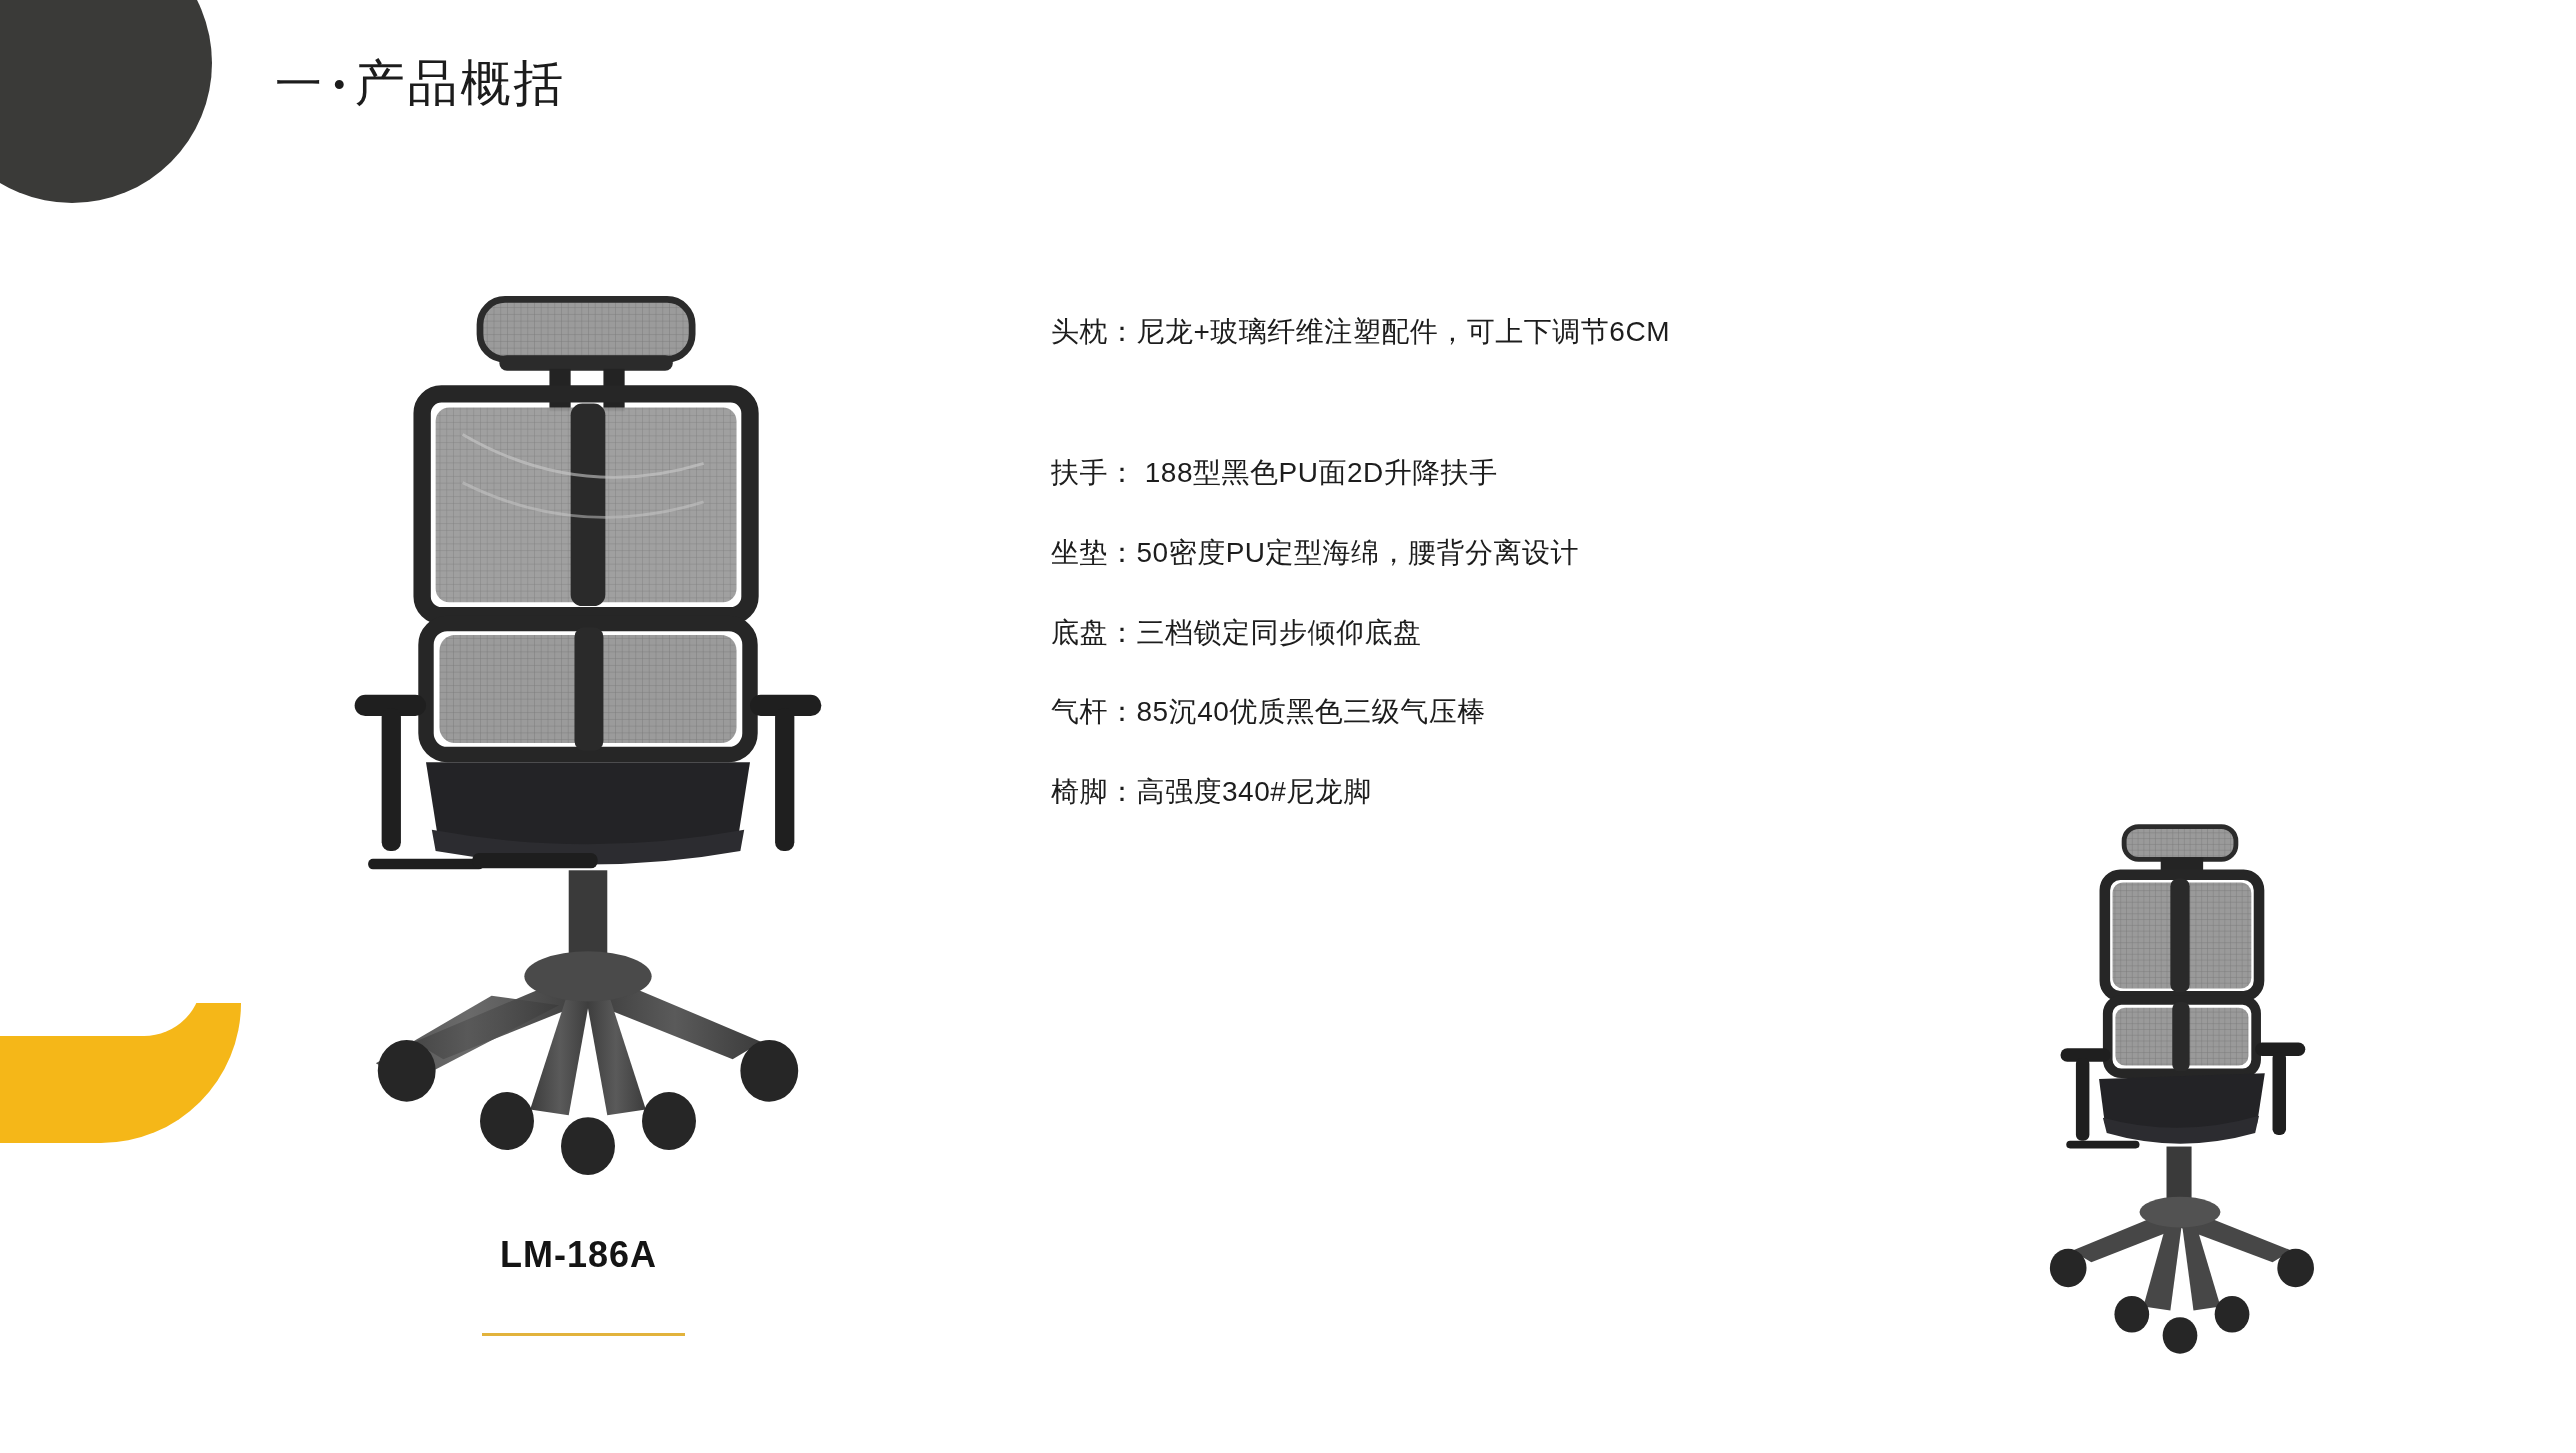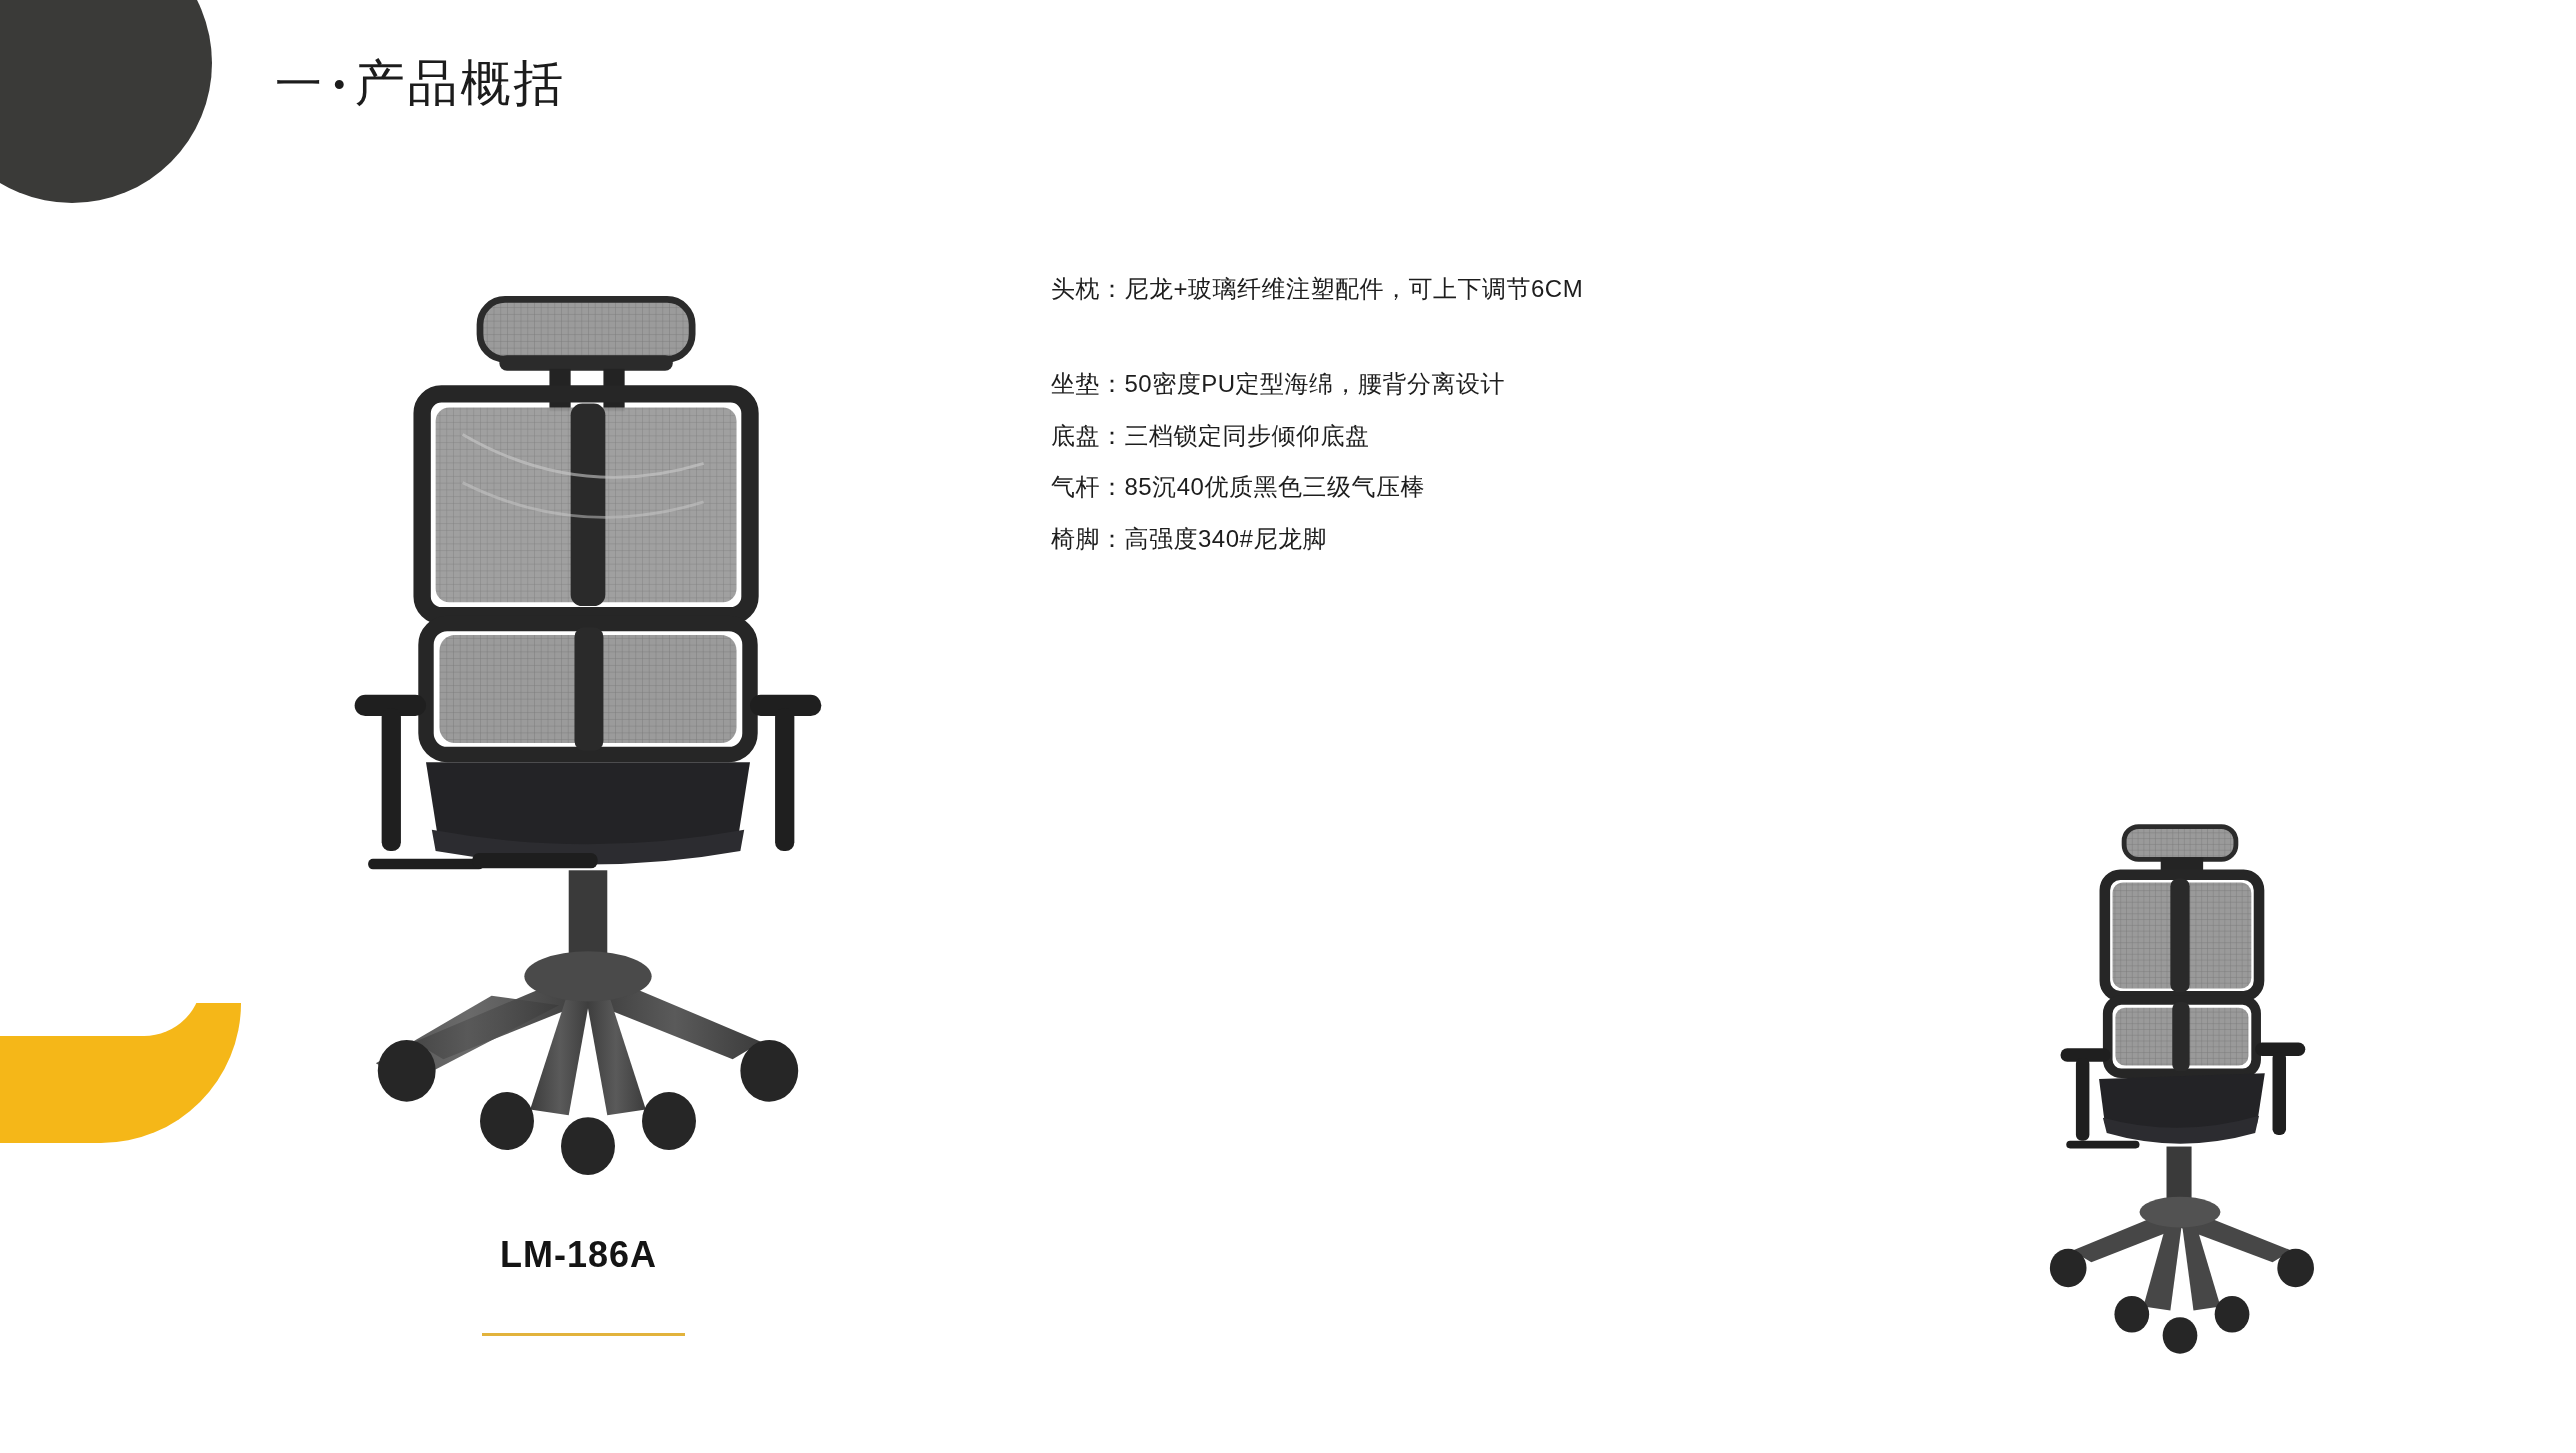--- a/index.html
+++ b/index.html
@@ -77,25 +77,26 @@
   }
 
   
   .specs {
     position: absolute;
     left: 1051px;
     top: 272px;
     width: 1061px;
   }
   .spec-line {
-    font-size: 24px;
+    font-size: 28px;
     line-height: 1.42;
     color: #1d1d1d;
     margin-bottom: 17.4px;
     letter-spacing: 0.5px;
+    margin-top: 40px;
   }
   .spec-line.multi {
     margin-bottom: 13.5px;
   }
   .spec-gap {
     height: 44px;
   }
 
   
   .product-label {
@@ -274,20 +275,21 @@
       <ellipse cx="120" cy="518" rx="18" ry="19"></ellipse>
       <ellipse cx="224" cy="518" rx="18" ry="19"></ellipse>
       <ellipse cx="170" cy="540" rx="18" ry="19"></ellipse>
     </g>
   </svg>
 </div>
 
 <div class="specs">
   <div class="spec-line">头枕：尼龙+玻璃纤维注塑配件，可上下调节6CM</div>
   <div class="spec-gap"></div>
+  <div class="spec-line">扶手： 188型黑色PU面2D升降扶手</div>
   <div class="spec-line">坐垫：50密度PU定型海绵，腰背分离设计</div>
   <div class="spec-line">底盘：三档锁定同步倾仰底盘</div>
   <div class="spec-line">气杆：85沉40优质黑色三级气压棒</div>
   <div class="spec-line">椅脚：高强度340#尼龙脚</div>
 </div>
 
 <div class="product-label">
   <span class="name">LM-186A</span>
 </div>
 <div class="product-underline"></div>

